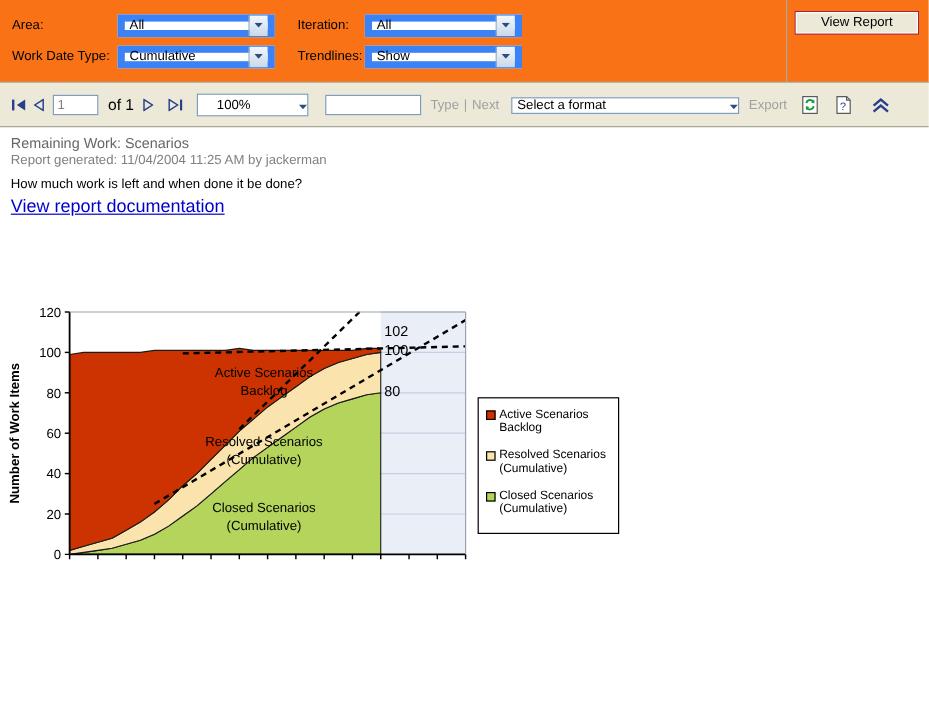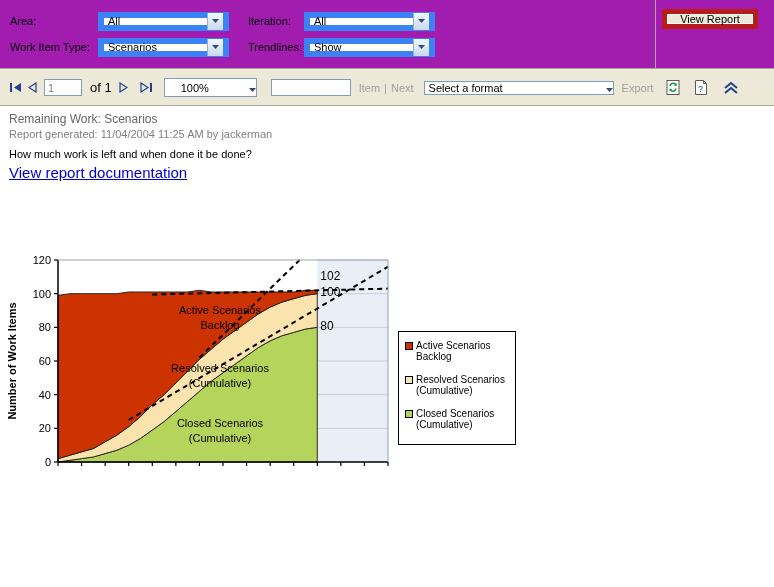--- a/index.html
+++ b/index.html
@@ -7,21 +7,21 @@
     width: 774px; height: 587px;
     background: #ffffff;
     font-family: "Liberation Sans", sans-serif;
     overflow: hidden;
   }
   #root { position: relative; width: 774px; height: 587px; }
 
   
   .param-bar {
     position: absolute; left: 0; top: 0; width: 774px; height: 69px;
-    background: #a21caf;
+    background: #f97316;
     border-bottom: 1px solid #aca899;
     box-sizing: border-box;
   }
   .param-grid {
     position: absolute; left: 10px; top: 8px;
     display: grid;
     grid-template-columns: 88px 140px 66px 140px;
     grid-template-rows: 26px 26px;
     align-items: center;
     column-gap: 0px;
@@ -48,23 +48,23 @@
     display: flex; align-items: center; justify-content: center;
     box-sizing: border-box;
   }
   .ddl .ddl-btn svg { display: block; }
   .param-divider {
     position: absolute; left: 655px; top: 0; width: 1px; height: 68px;
     background: #aca899;
   }
   .view-report-btn {
     position: absolute; left: 662px; top: 9px;
-    width: 96px; height: 20px;
+    width: 104px; height: 20px;
     background: #ece9d8;
-    border: 5px solid #b91c1c;
+    border: 1px solid #b91c1c;
     box-sizing: border-box;
     font-size: 11px; color: #000;
     display: flex; align-items: center; justify-content: center;
     box-shadow: inset 0 0 0 1px #ffffff;
   }
 
   
   .toolbar {
     position: absolute; left: 0; top: 69px; width: 774px; height: 37px;
     background: #ece9d8;
@@ -181,23 +181,23 @@
       <div class="param-label iter">Iteration:</div>
       <div class="ddl">
         <span class="ddl-val">All</span>
         <span class="ddl-btn">
           <svg width="7" height="4" viewBox="0 0 7 4">
               <path d="M0 0 L7 0 L3.5 4 Z" fill="#2a4f7c"></path>
             </svg>
         </span>
       </div>
 
-      <div class="param-label">Work Item Type:</div>
+      <div class="param-label">Work Date Type:</div>
       <div class="ddl">
-        <span class="ddl-val">Scenarios</span>
+        <span class="ddl-val">Cumulative</span>
         <span class="ddl-btn">
           <svg width="7" height="4" viewBox="0 0 7 4">
               <path d="M0 0 L7 0 L3.5 4 Z" fill="#2a4f7c"></path>
             </svg>
         </span>
       </div>
       <div class="param-label iter">Trendlines:</div>
       <div class="ddl">
         <span class="ddl-val">Show</span>
         <span class="ddl-btn">
@@ -242,21 +242,21 @@
       <div class="zoom-ddl">
         <span class="ddl-val">100%</span>
         <span class="ddl-btn">
           <svg width="7" height="4" viewBox="0 0 7 4">
               <path d="M0 0 L7 0 L3.5 4 Z" fill="#2a4f7c"></path>
             </svg>
         </span>
       </div>
 
       <input class="find-input" value="" style="">
-      <span class="tb-link">Item</span>
+      <span class="tb-link">Type</span>
       <span class="tb-sep">|</span>
       <span class="tb-link" style="margin-left:0;">Next</span>
 
       <div class="format-ddl">
         <span class="ddl-val">Select a format</span>
         <span class="ddl-btn">
           <svg width="7" height="4" viewBox="0 0 7 4">
               <path d="M0 0 L7 0 L3.5 4 Z" fill="#2a4f7c"></path>
             </svg>
         </span>

